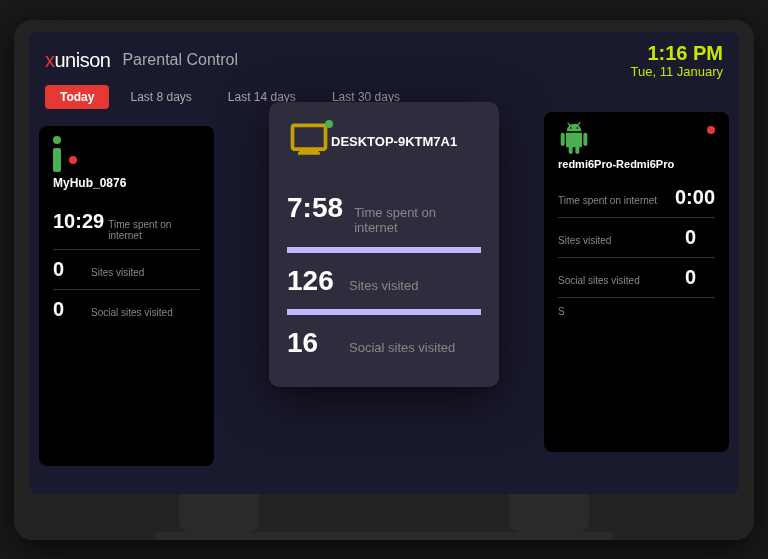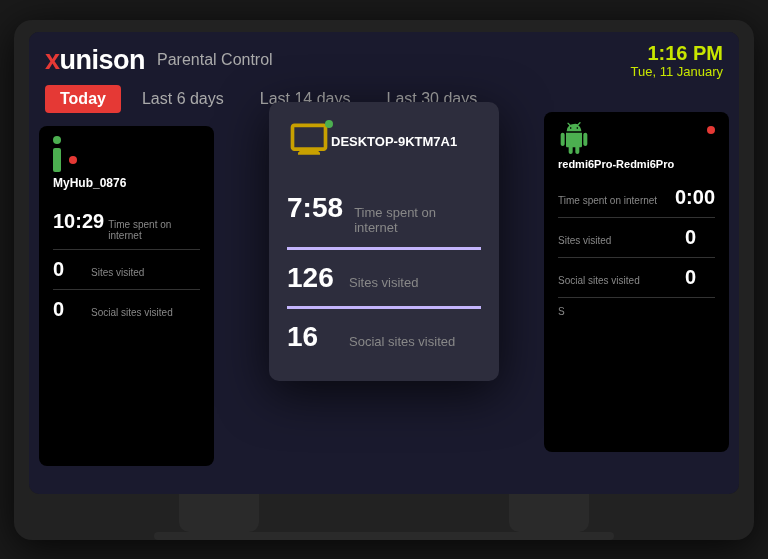--- a/index.html
+++ b/index.html
@@ -81,22 +81,22 @@
       background: #1a1a2e;
     }
 
     .logo-area {
       display: flex;
       align-items: center;
       gap: 8px;
     }
 
     .logo-text {
-      font-size: 27px;
-      font-weight: bold;
+      font-size: 20px;
+      font-weight: normal;
       color: #fff;
       letter-spacing: -0.5px;
     }
     .logo-x {
       color: #e53935;
       font-style: normal;
     }
 
     .app-subtitle {
       font-size: 16px;
@@ -122,21 +122,21 @@
     .tab-bar {
       display: flex;
       align-items: center;
       padding: 0 16px 8px 16px;
       gap: 6px;
     }
 
     .tab {
       padding: 4px 14px;
       border-radius: 4px;
-      font-size: 16px;
+      font-size: 12px;
       cursor: pointer;
       color: #ccc;
       border: 1px solid transparent;
     }
     .tab.active {
       background: #e53935;
       color: #fff;
       font-weight: bold;
     }
     .tab:not(.active) {
@@ -190,21 +190,21 @@
       color: #fff;
       font-weight: bold;
       text-align: center;
     }
 
     .popup-stat-row {
       display: flex;
       align-items: baseline;
       gap: 12px;
       padding: 12px 0;
-      border-bottom: 3px solid #c4b5fd;
+      border-bottom: 6px solid #c4b5fd;
     }
     .popup-stat-row:last-child { border-bottom: none; }
 
     .popup-stat-value {
       font-size: 28px;
       color: #fff;
       font-weight: bold;
       min-width: 50px;
     }
     .popup-stat-label {
@@ -272,21 +272,21 @@
           <span class="app-subtitle">Parental Control</span>
         </div>
         <div class="clock-area">
           <div class="clock-time">1:16 PM</div>
           <div class="clock-date">Tue, 11 January</div>
         </div>
       </div>
 
       <div class="tab-bar">
         <div class="tab active">Today</div>
-        <div class="tab">Last 6 days</div>
+        <div class="tab">Last 8 days</div>
         <div class="tab">Last 14 days</div>
         <div class="tab">Last 30 days</div>
       </div>
 
       <div class="left-partial-card">
         <div style="display:flex; justify-content:space-between; align-items:center; margin-bottom:4px;">
           <span class="status-dot dot-green"></span>
         </div>
         <div style="display:flex; align-items:center; gap:8px; margin-bottom:4px;">
           <div style="width:8px; height:24px; background:#4caf50; border-radius:2px;"></div>

